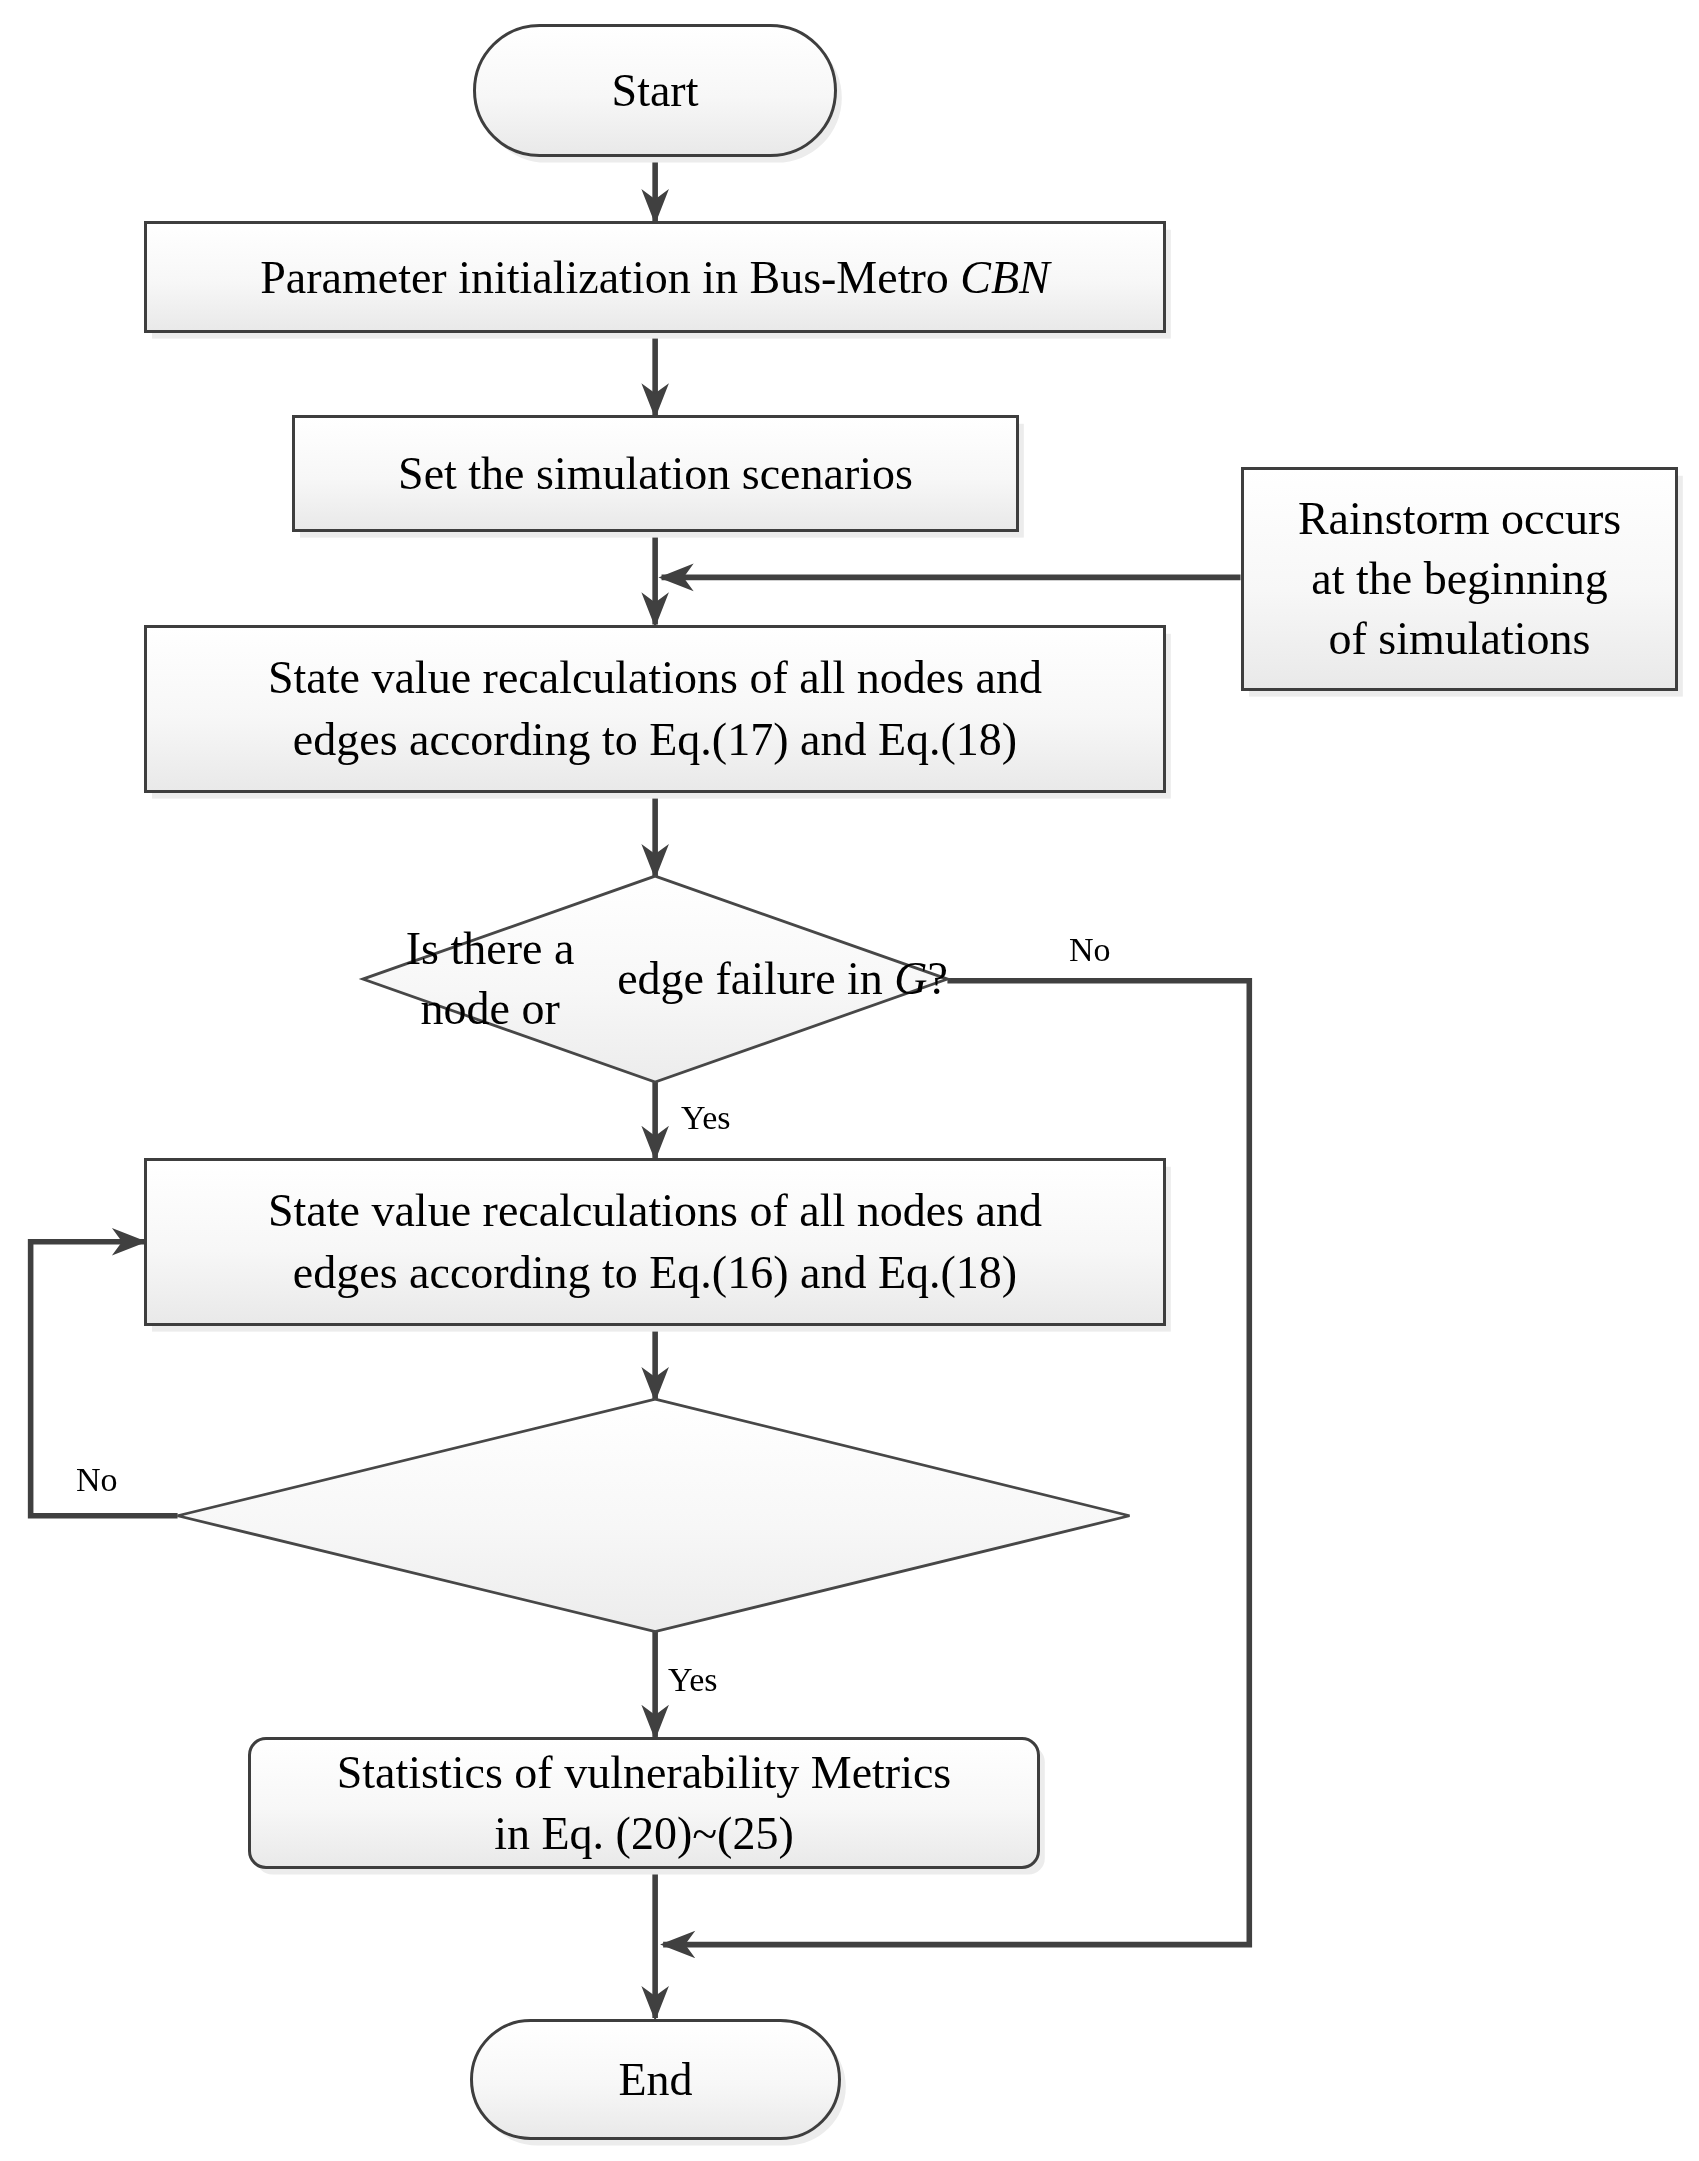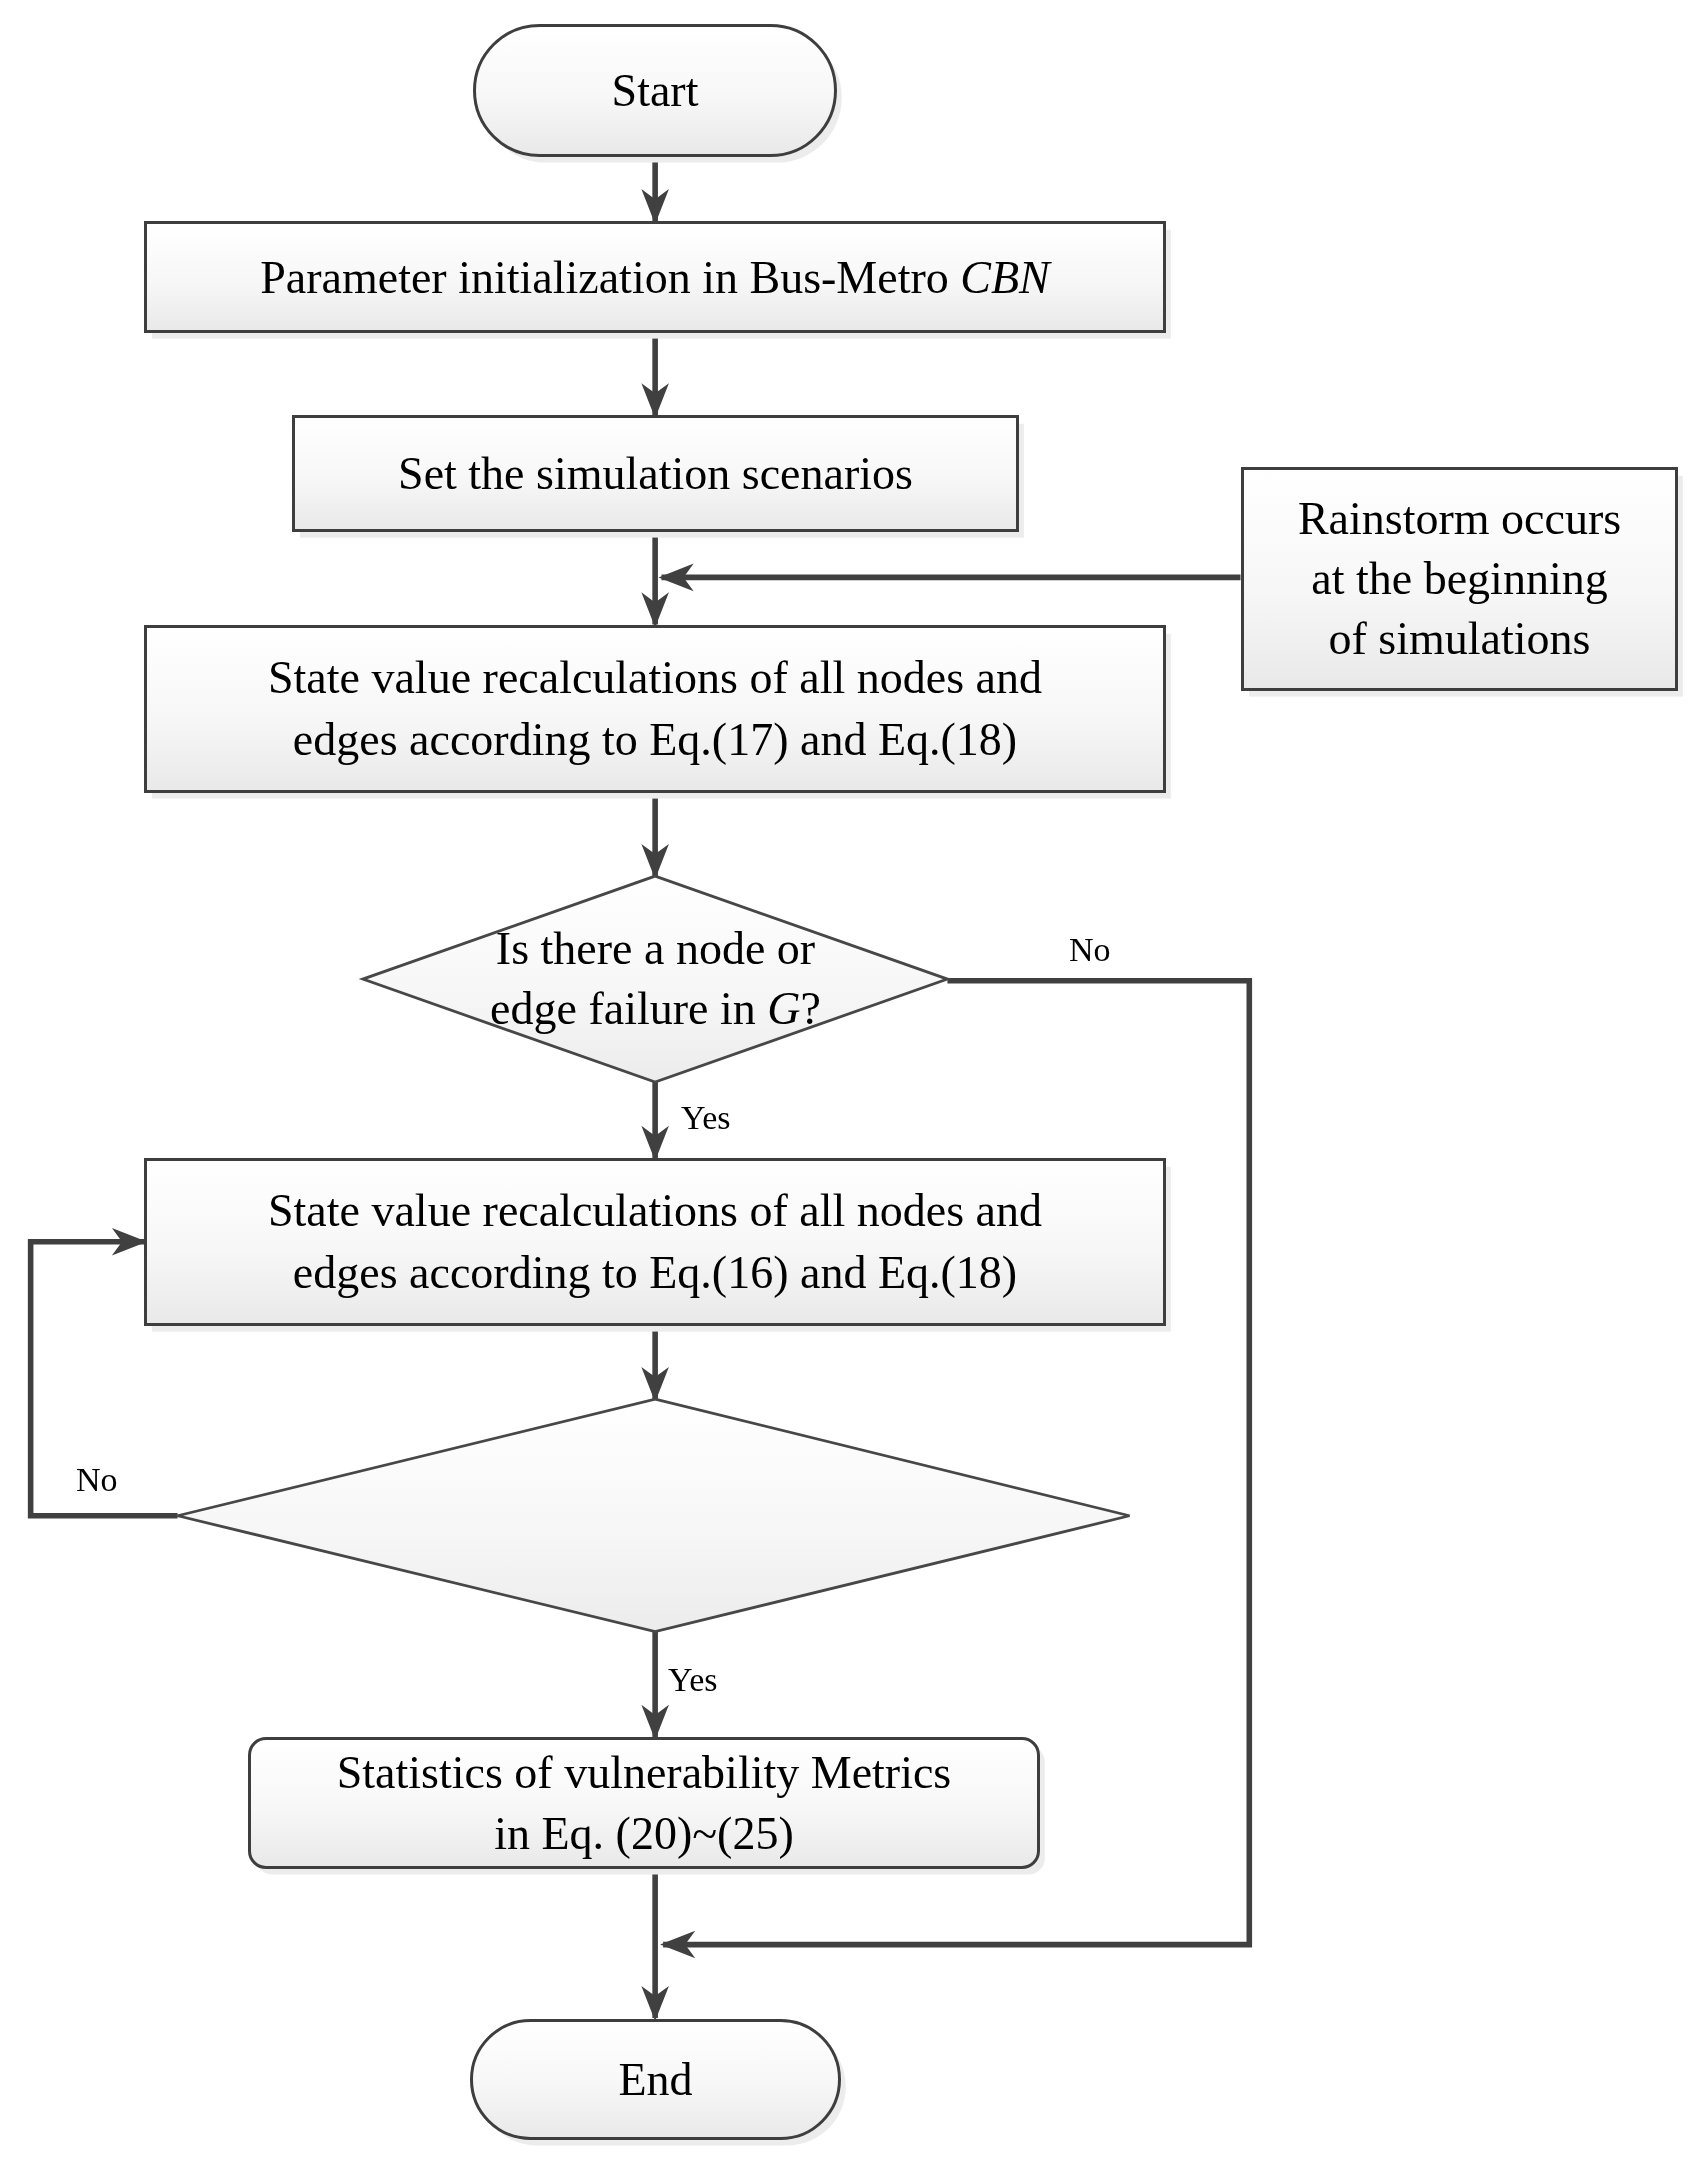--- a/index.html
+++ b/index.html
@@ -45,21 +45,21 @@
     text-align: center;
     font-size: 46px;
     line-height: 61px;
   }
   .stadium {
     border-radius: 76px;
   }
   .freefloat {
     position: absolute;
     display: flex;
-    flex-direction: column;
+    flex-direction: row;
     align-items: center;
     justify-content: center;
     text-align: center;
     font-size: 46px;
     line-height: 60px;
     pointer-events: none;
   }
   .edge-label {
     position: absolute;
     font-size: 34px;

